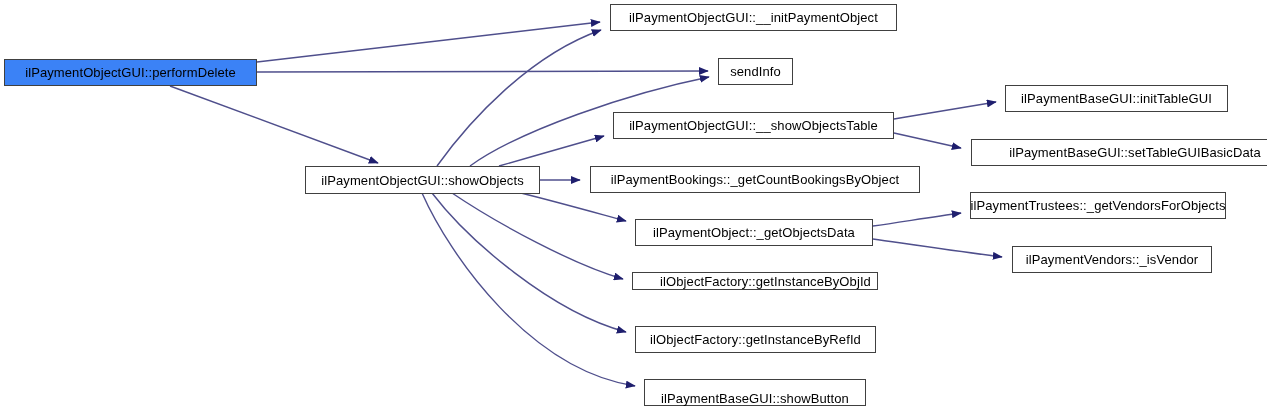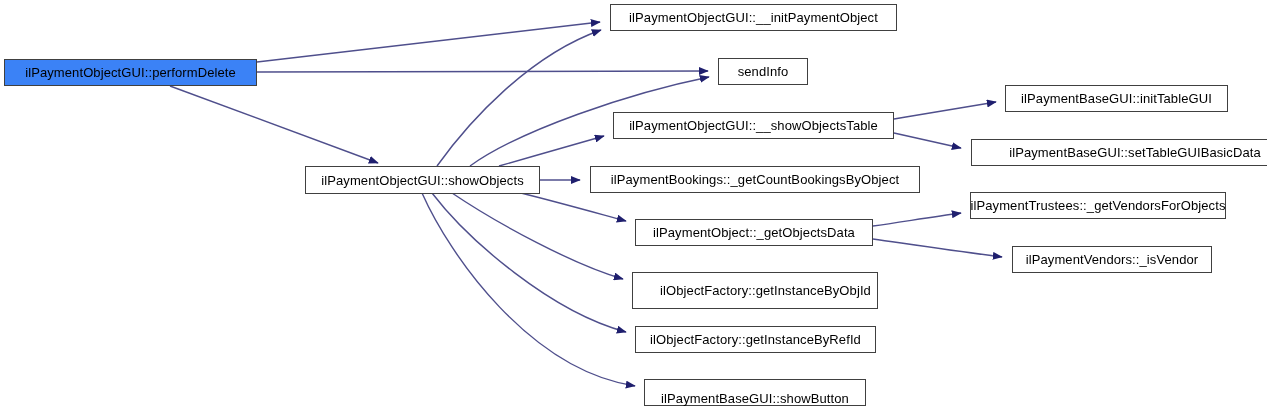--- a/index.html
+++ b/index.html
@@ -77,21 +77,21 @@
       </g>
   </svg>
 
   <div id="nodes-group">
       <div class="node root" style="left: 4px; top: 59px; width: 253px; height: 27px;">
         <span class="node-label">ilPaymentObjectGUI::performDelete</span>
       </div>
       <div class="node" style="left: 610px; top: 4px; width: 287px; height: 27px;">
         <span class="node-label">ilPaymentObjectGUI::__initPaymentObject</span>
       </div>
-      <div class="node" style="left: 718px; top: 58px; width: 90px; height: 27px;">
+      <div class="node" style="left: 718px; top: 58px; width: 75px; height: 27px;">
         <span class="node-label">sendInfo</span>
       </div>
       <div class="node" style="left: 613px; top: 112px; width: 281px; height: 27px;">
         <span class="node-label">ilPaymentObjectGUI::__showObjectsTable</span>
       </div>
       <div class="node" style="left: 305px; top: 166px; width: 235px; height: 28px;">
         <span class="node-label">ilPaymentObjectGUI::showObjects</span>
       </div>
       <div class="node" style="left: 1005px; top: 85px; width: 223px; height: 27px;">
         <span class="node-label">ilPaymentBaseGUI::initTableGUI</span>
@@ -104,21 +104,21 @@
       </div>
       <div class="node" style="left: 635px; top: 219px; width: 238px; height: 27px;">
         <span class="node-label">ilPaymentObject::_getObjectsData</span>
       </div>
       <div class="node" style="left: 970px; top: 192px; width: 256px; height: 27px;">
         <span class="node-label">ilPaymentTrustees::_getVendorsForObjects</span>
       </div>
       <div class="node" style="left: 1012px; top: 246px; width: 200px; height: 27px;">
         <span class="node-label">ilPaymentVendors::_isVendor</span>
       </div>
-      <div class="node" style="left: 632px; top: 272px; width: 246px; height: 37px; padding-left: 21px;">
+      <div class="node" style="left: 632px; top: 272px; width: 246px; height: 18px; padding-left: 21px;">
         <span class="node-label">ilObjectFactory::getInstanceByObjId</span>
       </div>
       <div class="node" style="left: 635px; top: 326px; width: 241px; height: 27px;">
         <span class="node-label">ilObjectFactory::getInstanceByRefId</span>
       </div>
       <div class="node" style="left: 644px; top: 379px; width: 222px; height: 27px; align-items: flex-end;">
         <span class="node-label">ilPaymentBaseGUI::showButton</span>
       </div>
     </div>
 

